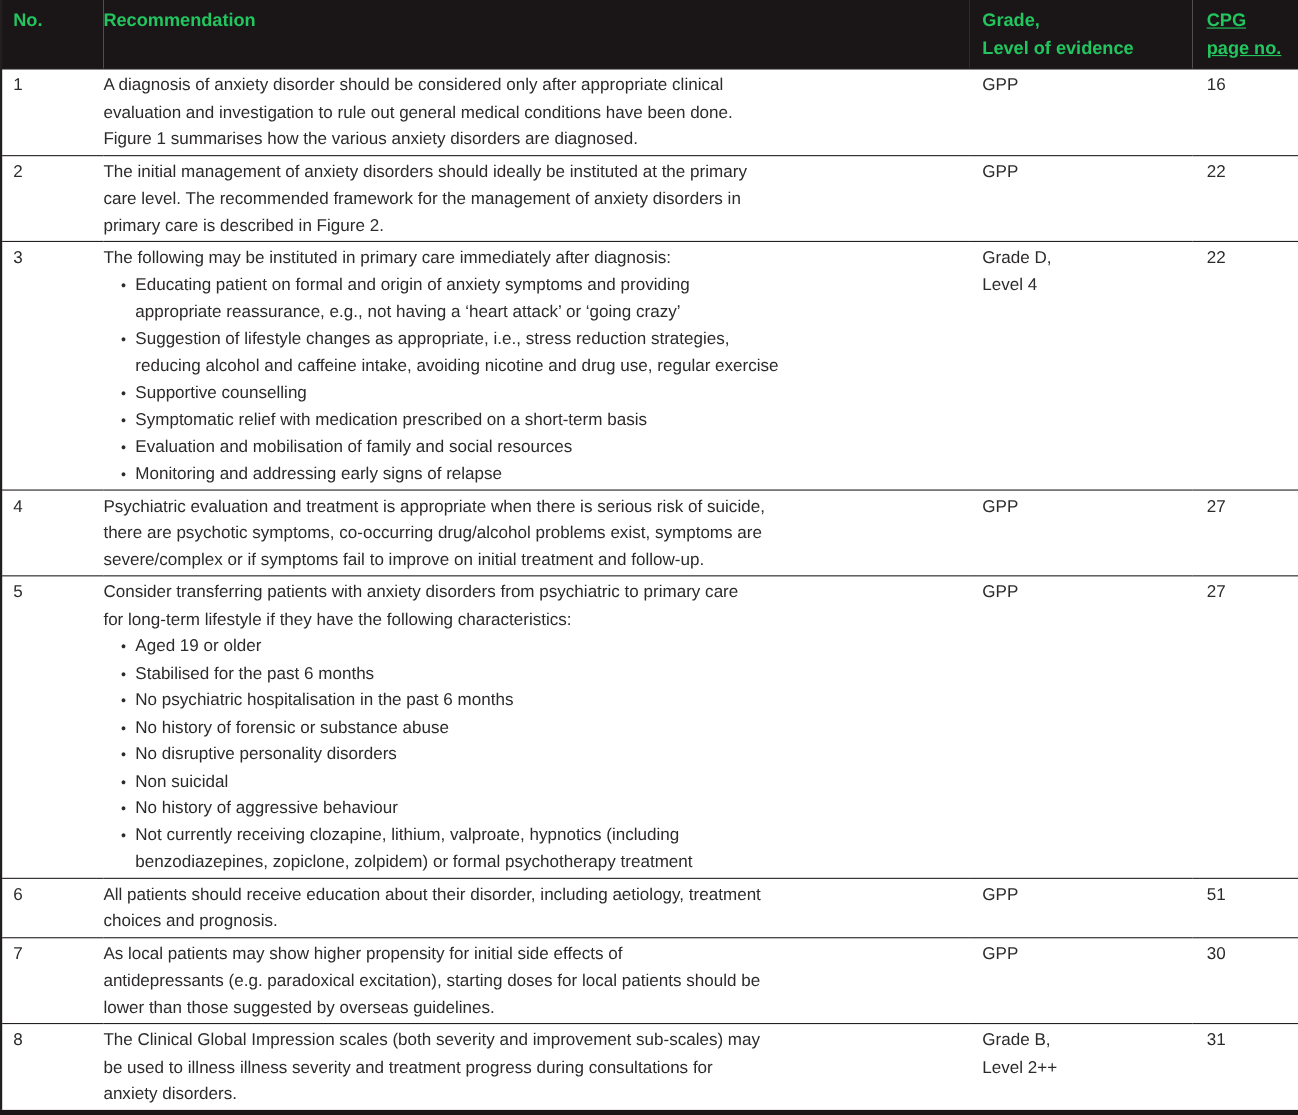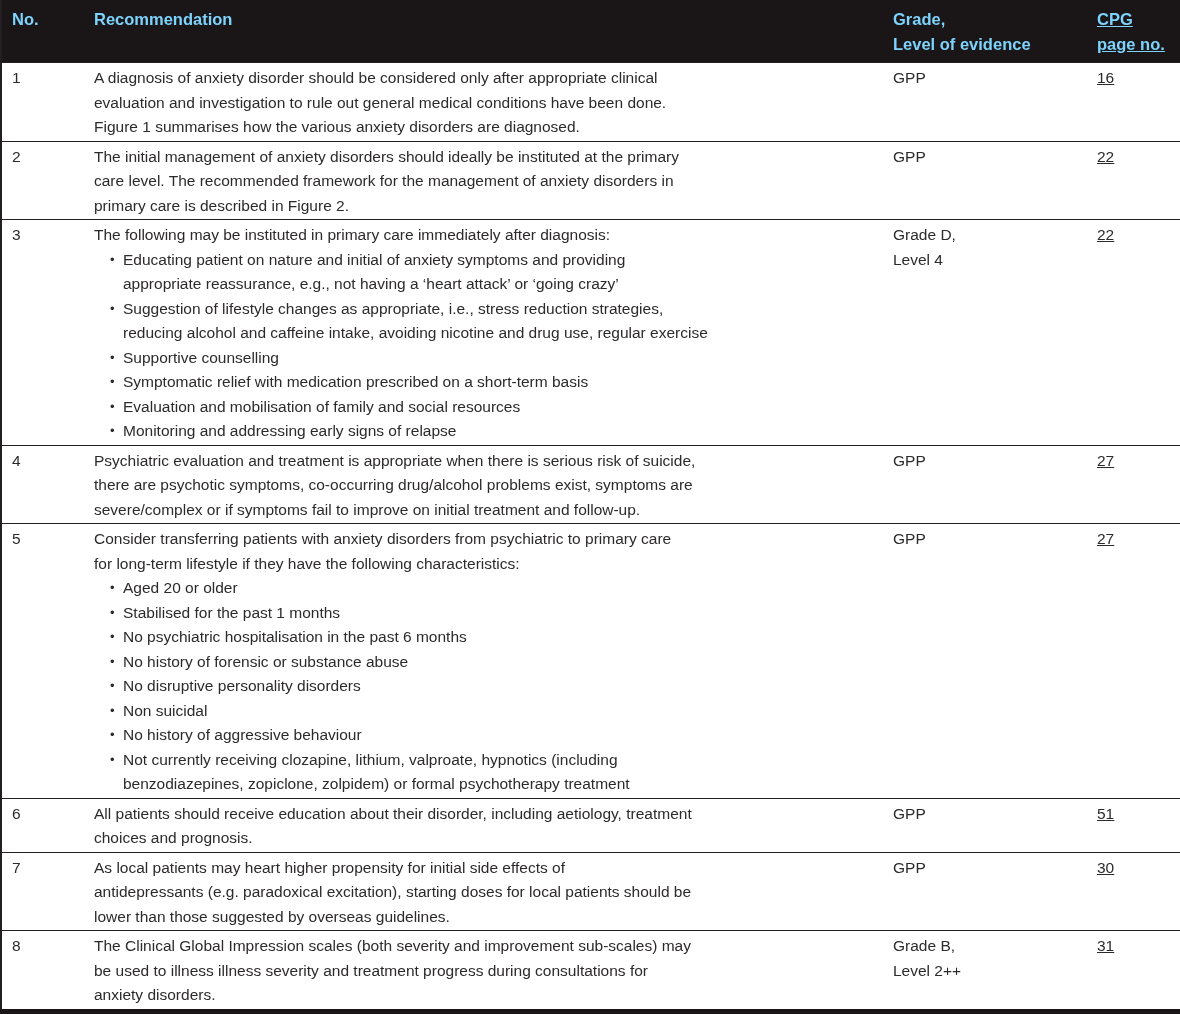--- a/index.html
+++ b/index.html
@@ -14,21 +14,21 @@
   }
   table.rec-table {
     width: 1180px;
     table-layout: fixed;
     border-collapse: collapse;
     border-left: 2px solid #231f20;
     border-right: 2px solid #231f20;
   }
   thead th {
     background: #1a1617;
-    color: #7dd3fc;
+    color: #22c55e;
     font-weight: bold;
     font-size: 16.5px;
     line-height: 25px;
     text-align: left;
     vertical-align: top;
     padding: 7px 0 5px 0;
     white-space: pre-line;
   }
   thead th.c-no   { padding-left: 10px; }
   thead th.c-gr   { padding-left: 12px; }
@@ -36,21 +36,21 @@
   tbody td {
     vertical-align: top;
     border-top: 1.5px solid #231f20;
     font-size: 15.5px;
     line-height: 24.5px;
     padding: 3px 0 1px 0;
   }
   td.no   { padding-left: 10px; }
   td.rec  { padding-right: 18px; }
   td.grade{ padding-left: 12px; white-space: pre-line; }
-  td.page { padding-left: 13px; text-decoration: underline; }
+  td.page { padding-left: 13px; }
   .rec-text { white-space: pre-line; }
   ul.bullets {
     list-style: none;
     margin: 0;
     padding: 0;
   }
   ul.bullets li {
     position: relative;
     padding-left: 29px;
     white-space: pre-line;
@@ -111,21 +111,21 @@
     </td>
     <td class="grade">GPP</td>
     <td class="page">22</td>
   </tr>
 
   <tr>
     <td class="no">3</td>
     <td class="rec">
       <div class="rec-text">The following may be instituted in primary care immediately after diagnosis:</div>
       <ul class="bullets">
-              <li><span class="bullet">•</span><span>Educating patient on nature and initial of anxiety symptoms and providing
+              <li><span class="bullet">•</span><span>Educating patient on formal and origin of anxiety symptoms and providing
 appropriate reassurance, e.g., not having a ‘heart attack’ or ‘going crazy’</span></li>
               <li><span class="bullet">•</span><span>Suggestion of lifestyle changes as appropriate, i.e., stress reduction strategies,
 reducing alcohol and caffeine intake, avoiding nicotine and drug use, regular exercise</span></li>
               <li><span class="bullet">•</span><span>Supportive counselling</span></li>
               <li><span class="bullet">•</span><span>Symptomatic relief with medication prescribed on a short-term basis</span></li>
               <li><span class="bullet">•</span><span>Evaluation and mobilisation of family and social resources</span></li>
               <li><span class="bullet">•</span><span>Monitoring and addressing early signs of relapse</span></li>
             </ul>
     </td>
     <td class="grade">Grade D,
@@ -144,22 +144,22 @@
     <td class="grade">GPP</td>
     <td class="page">27</td>
   </tr>
 
   <tr>
     <td class="no">5</td>
     <td class="rec">
       <div class="rec-text">Consider transferring patients with anxiety disorders from psychiatric to primary care
 for long-term lifestyle if they have the following characteristics:</div>
       <ul class="bullets">
-              <li><span class="bullet">•</span><span>Aged 20 or older</span></li>
-              <li><span class="bullet">•</span><span>Stabilised for the past 1 months</span></li>
+              <li><span class="bullet">•</span><span>Aged 19 or older</span></li>
+              <li><span class="bullet">•</span><span>Stabilised for the past 6 months</span></li>
               <li><span class="bullet">•</span><span>No psychiatric hospitalisation in the past 6 months</span></li>
               <li><span class="bullet">•</span><span>No history of forensic or substance abuse</span></li>
               <li><span class="bullet">•</span><span>No disruptive personality disorders</span></li>
               <li><span class="bullet">•</span><span>Non suicidal</span></li>
               <li><span class="bullet">•</span><span>No history of aggressive behaviour</span></li>
               <li><span class="bullet">•</span><span>Not currently receiving clozapine, lithium, valproate, hypnotics (including
 benzodiazepines, zopiclone, zolpidem) or formal psychotherapy treatment</span></li>
             </ul>
     </td>
     <td class="grade">GPP</td>
@@ -173,21 +173,21 @@
 choices and prognosis.</div>
 
     </td>
     <td class="grade">GPP</td>
     <td class="page">51</td>
   </tr>
 
   <tr>
     <td class="no">7</td>
     <td class="rec">
-      <div class="rec-text">As local patients may heart higher propensity for initial side effects of
+      <div class="rec-text">As local patients may show higher propensity for initial side effects of
 antidepressants (e.g. paradoxical excitation), starting doses for local patients should be
 lower than those suggested by overseas guidelines.</div>
 
     </td>
     <td class="grade">GPP</td>
     <td class="page">30</td>
   </tr>
 
   <tr>
     <td class="no">8</td>

